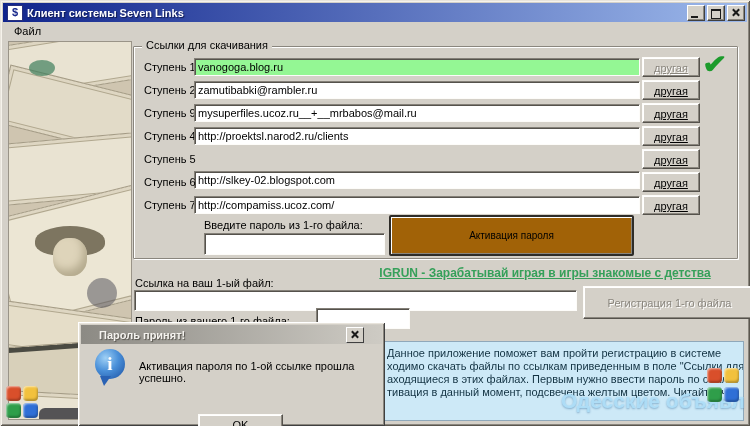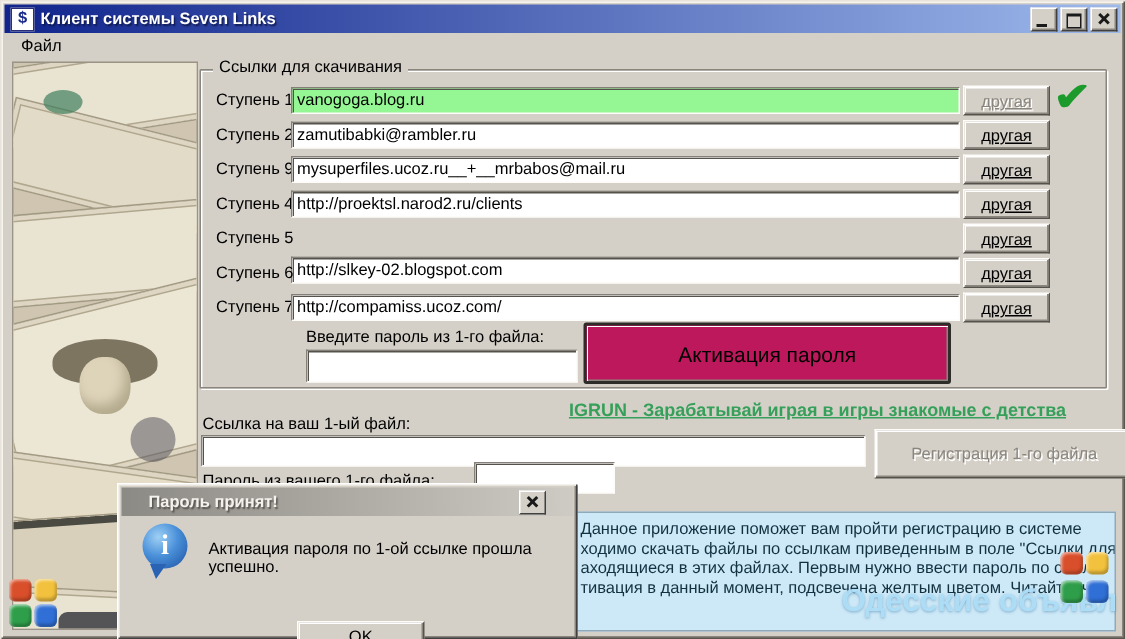--- a/index.html
+++ b/index.html
@@ -44,22 +44,22 @@
     box-shadow:inset -1px -1px 0 #8a867e, inset 1px 1px 0 #fff;
     font-size:11px;font-family:"Liberation Sans",sans-serif;text-align:center;cursor:default;}
   .btn-other{position:absolute;left:508px;width:58px;height:20px;line-height:18px;text-decoration:underline;}
   .btn[disabled], .btn.disabled{color:#8a867e;text-shadow:1px 1px 0 #fff;}
   .check{position:absolute;left:570px;top:2px;color:#1c9b2c;font-size:26px;font-weight:bold;
     transform:scaleX(1.15);}
   .pw-label{position:absolute;left:70px;top:172px;}
   .pw-input{position:absolute;left:70px;top:186px;width:175px;height:18px;background:#fff;
     border:1px solid;border-color:#848078 #fdfcf9 #fdfcf9 #848078;box-shadow:inset 1px 1px 0 #55524c;}
   .btn-activate{position:absolute;left:255px;top:168px;width:245px;height:41px;
-    border:2px solid #2e2c28;border-radius:2px;background:#be185d;
-    box-shadow:inset 1px 1px 0 #fff, inset -1px -1px 0 #8a867e;font-size:14px;}
+    border:2px solid #2e2c28;border-radius:2px;background:#a16207;
+    box-shadow:inset 1px 1px 0 #fff, inset -1px -1px 0 #8a867e;font-size:10px;}
   
   .igrun{left:348px;top:266px;width:394px;text-align:center;font-weight:bold;font-size:12px;
     color:var(--link_green,#36a05a);text-decoration:underline;white-space:nowrap;}
   .lbl{white-space:nowrap;}
   .input-sunken{background:#fff;border:1px solid;border-color:#848078 #fdfcf9 #fdfcf9 #848078;
     box-shadow:inset 1px 1px 0 #55524c;}
   .btn-register{left:583px;top:286px;width:173px;height:33px;color:#8a867e;text-shadow:1px 1px 0 #fff;}
   
   .infobox{left:381px;top:341px;width:363px;height:80px;background:var(--info_bg,#cde9f7);
     border:1px solid #8fa8ba;padding:5px 2px 0 5px;box-sizing:border-box;

